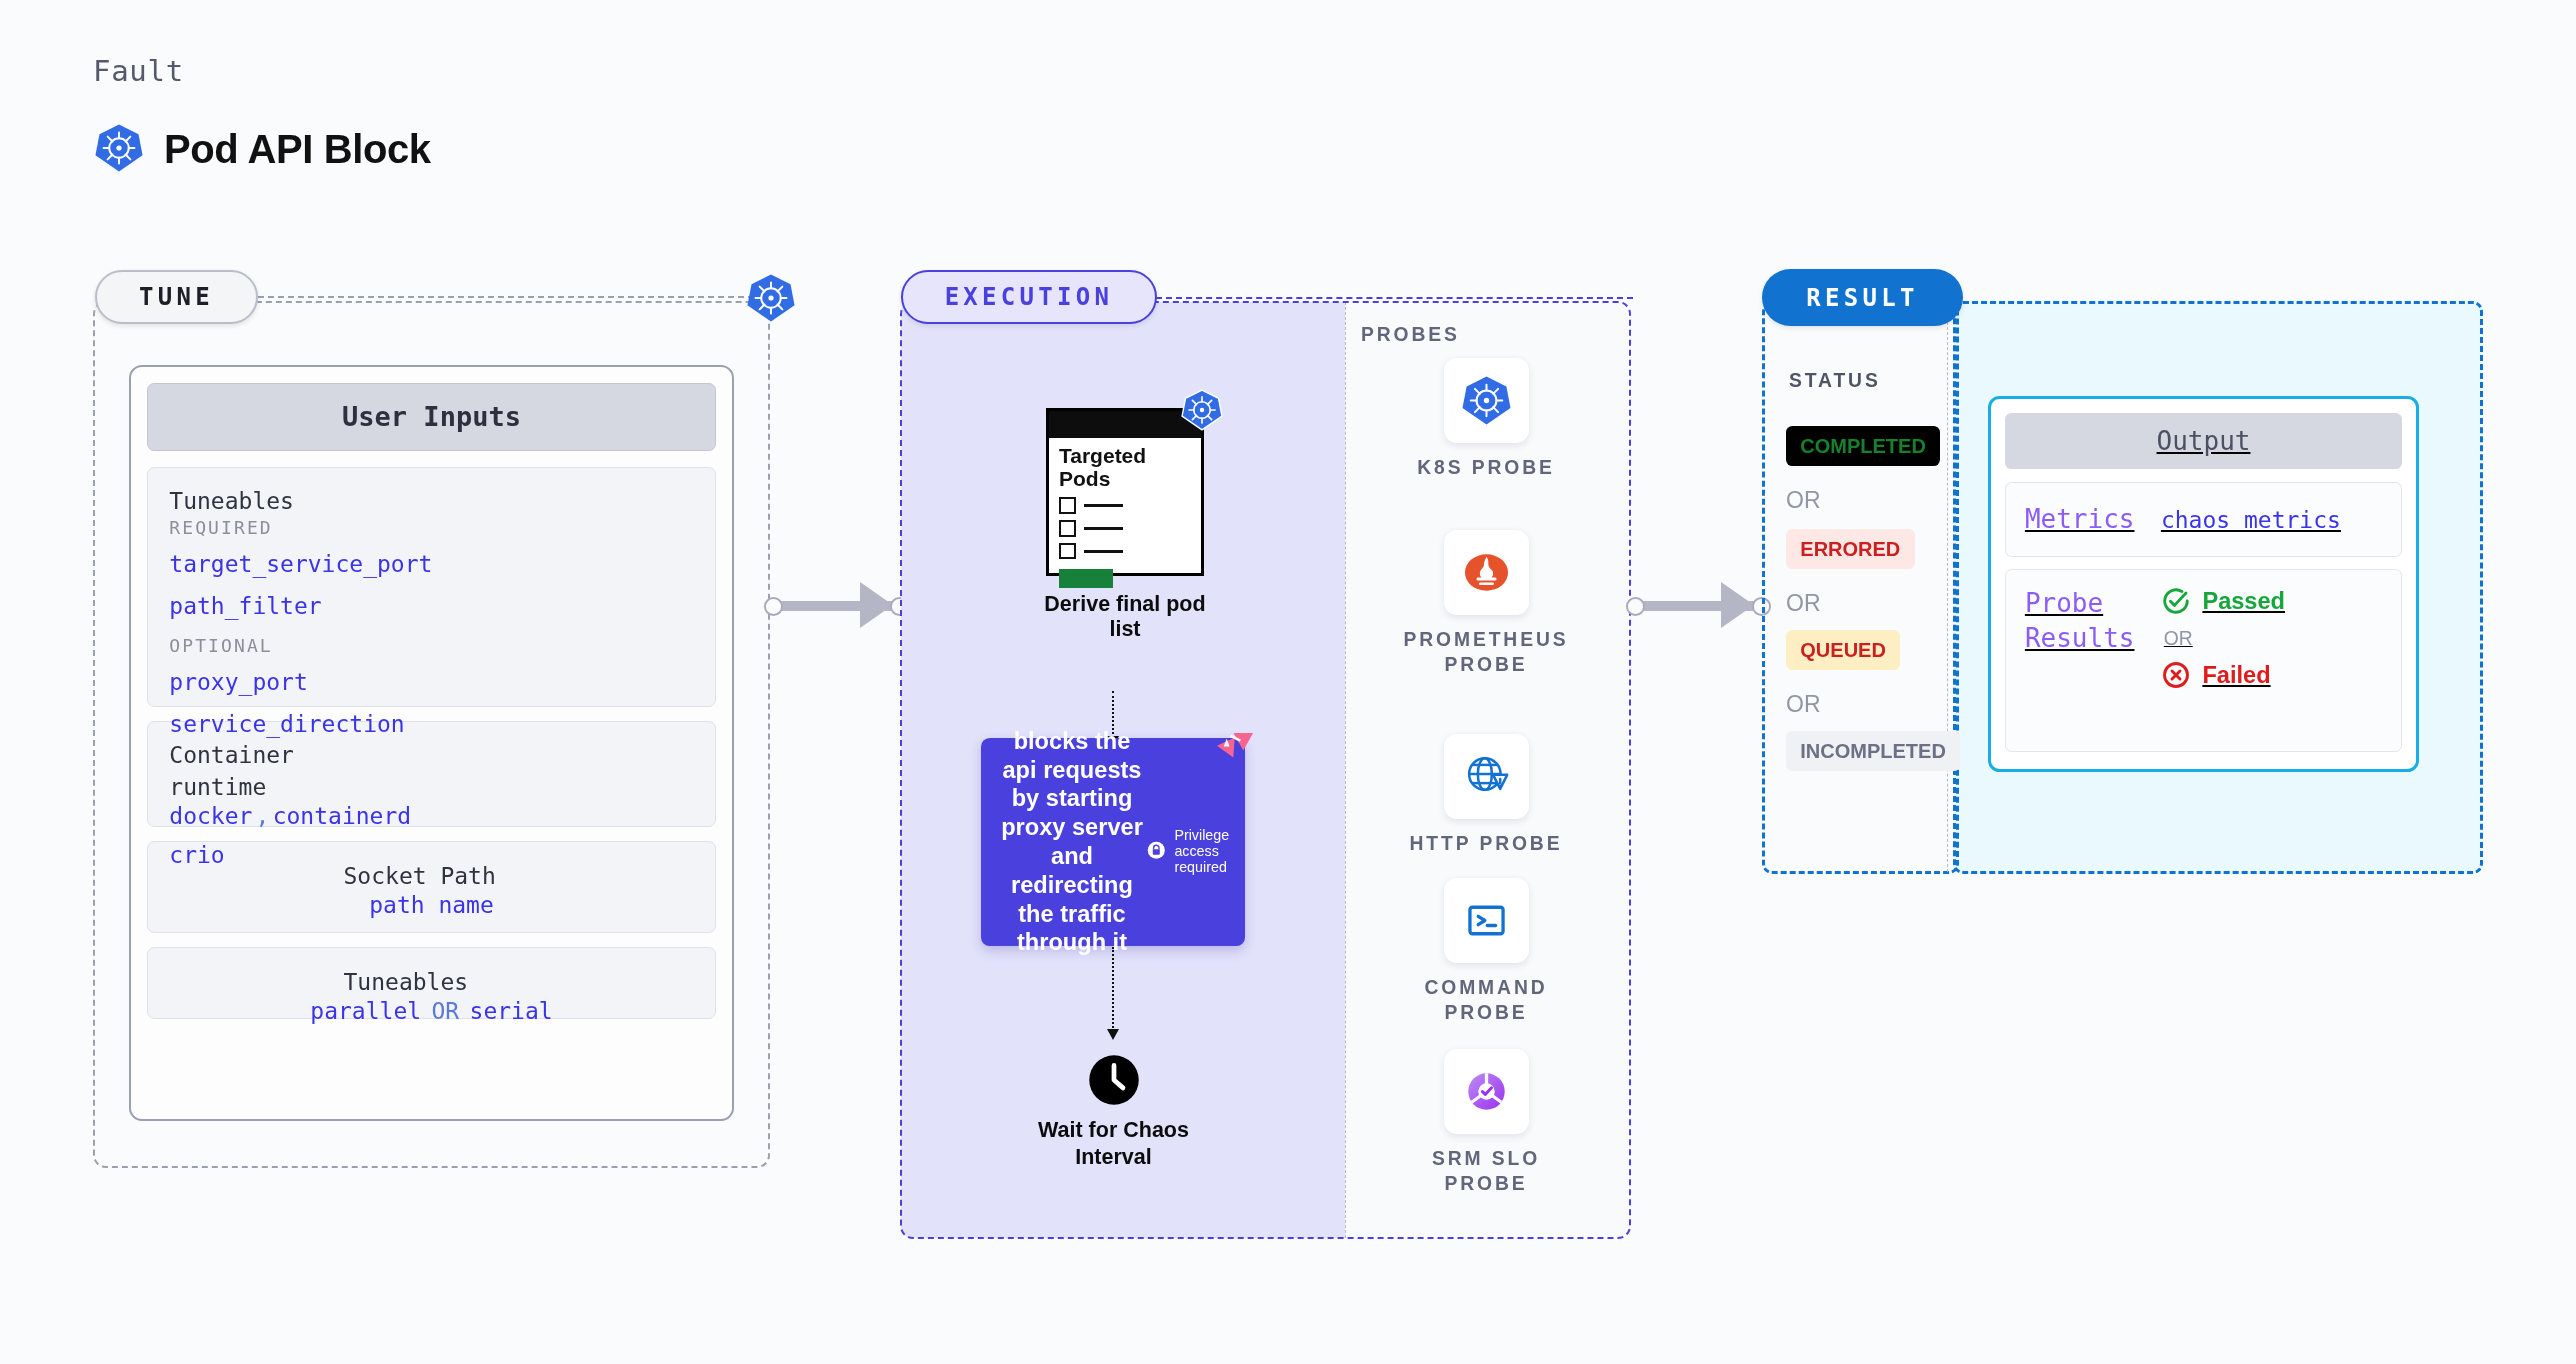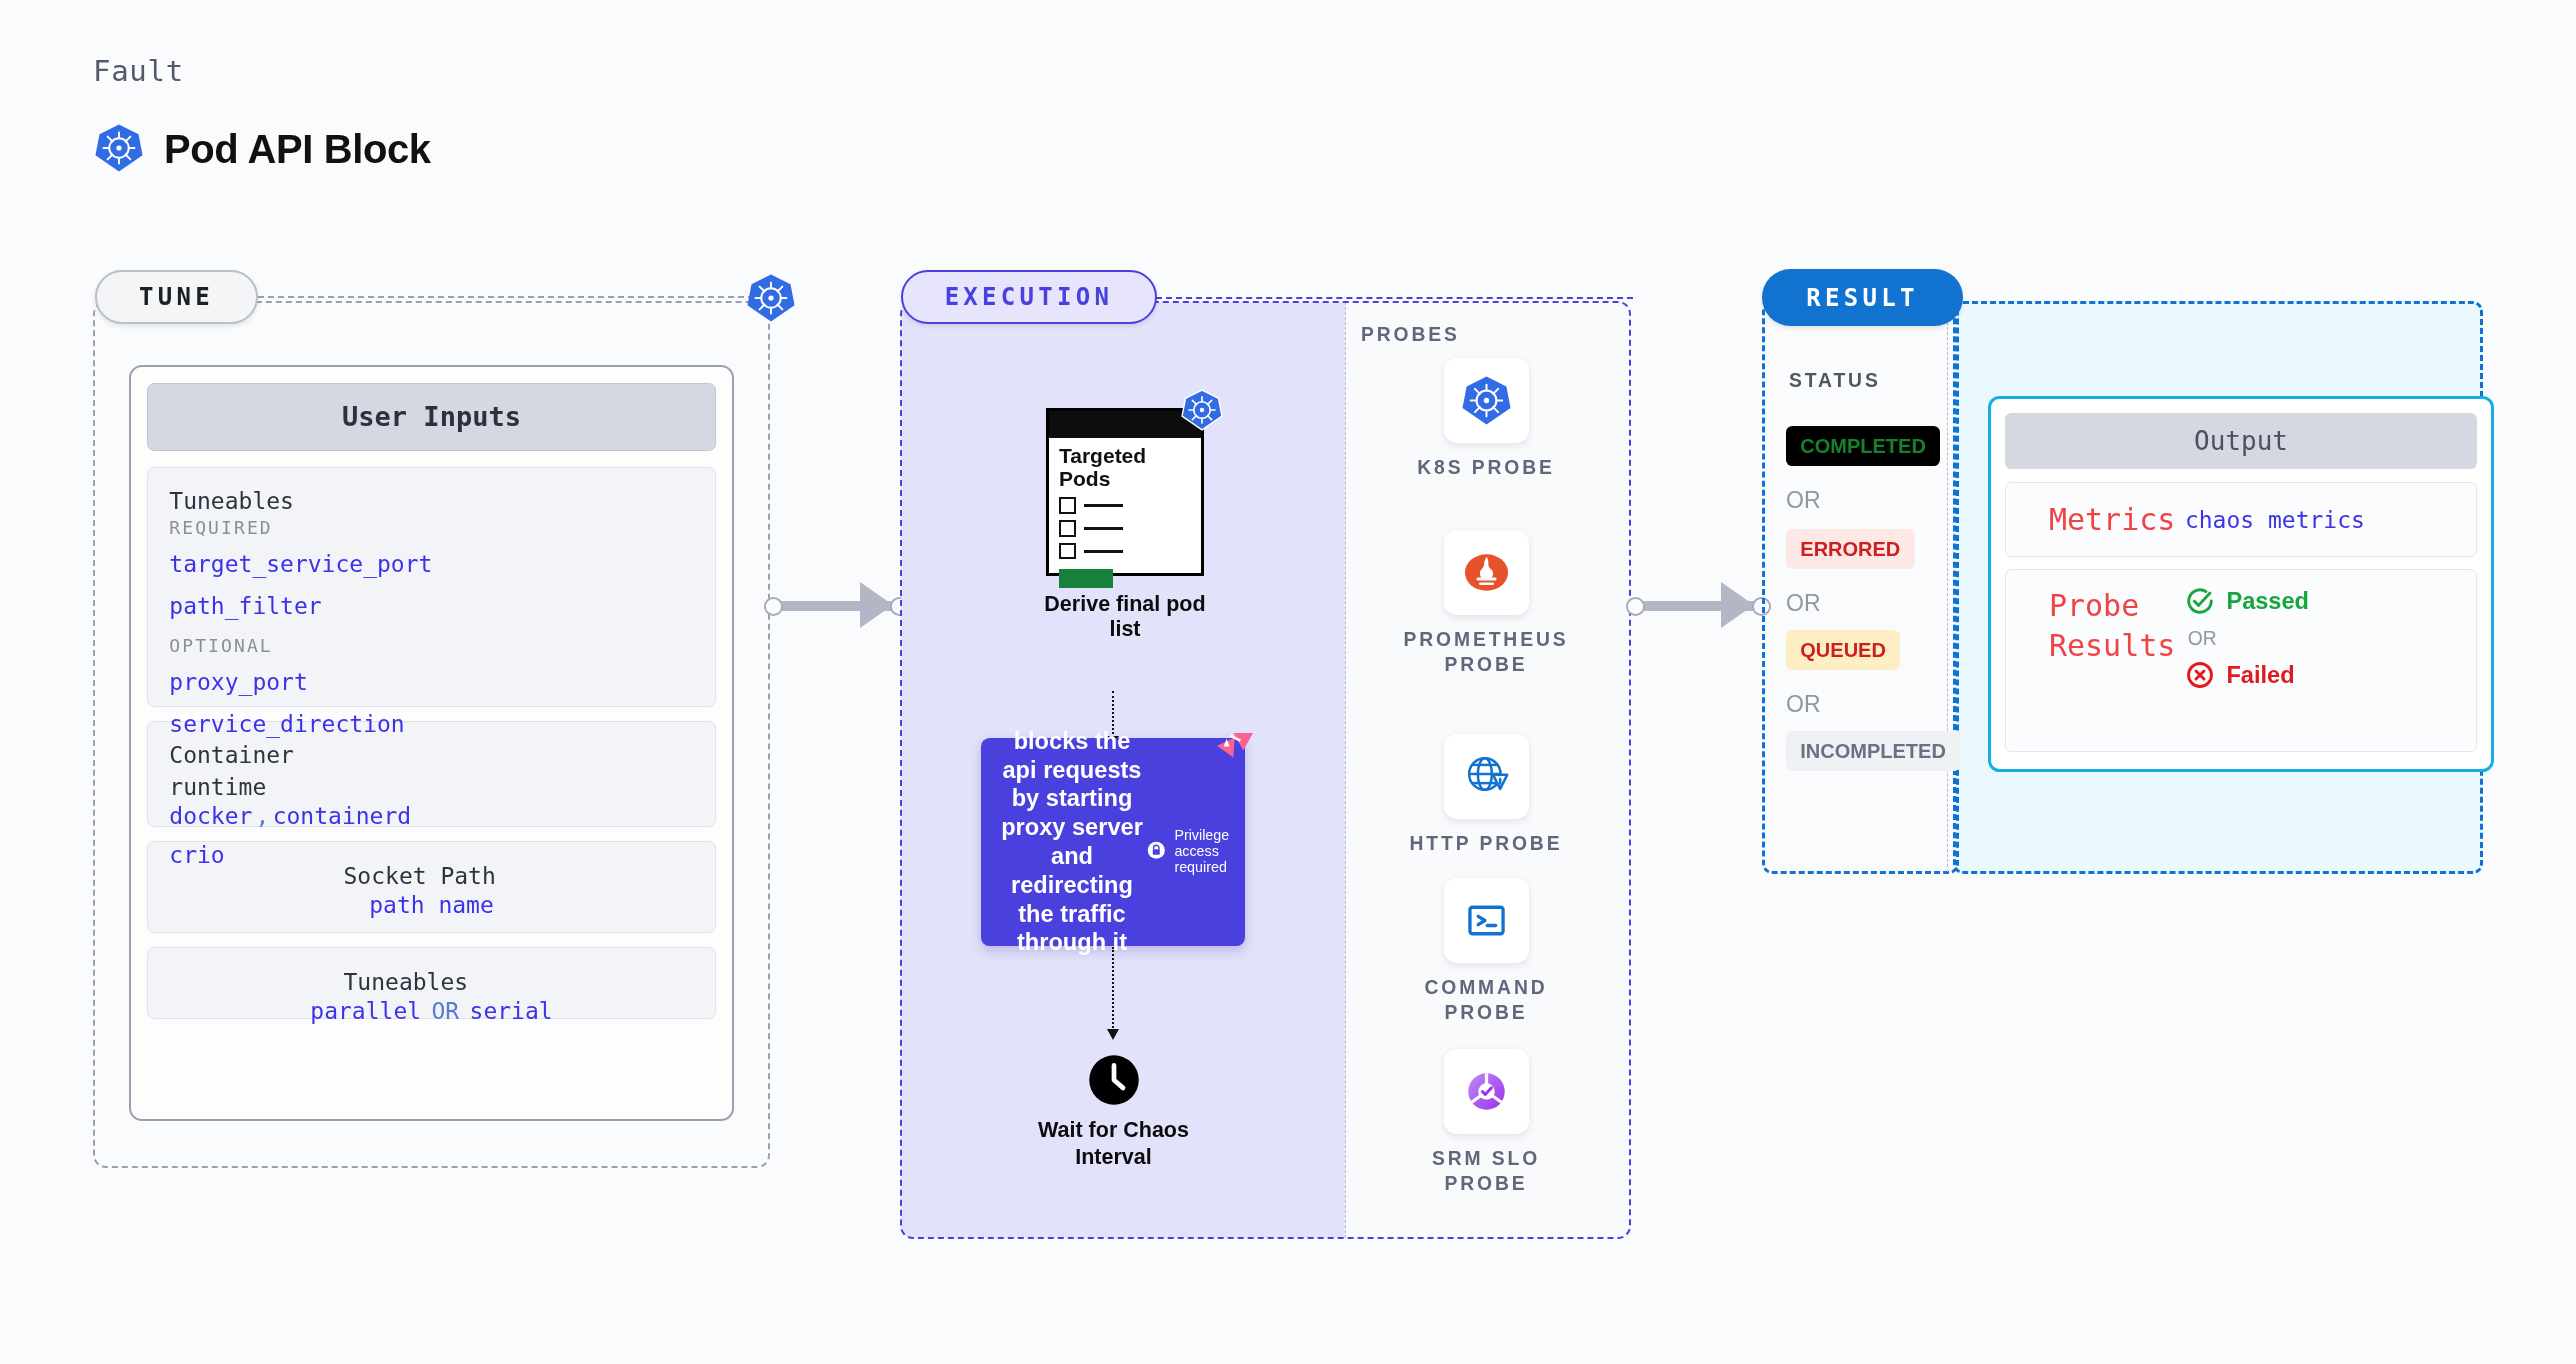--- a/index.html
+++ b/index.html
@@ -149,30 +149,30 @@
   #status-label{position:absolute;left:1789px;top:370px;font-size:19.3px;font-weight:bold;
     color:#4f5565;letter-spacing:2.9px;}
   .badge{position:absolute;left:1786px;border-radius:6.4px;
     font-size:20px;font-weight:bold;padding:8.6px 14.3px;box-sizing:border-box;}
   .orsep{position:absolute;left:1786px;font-size:23px;color:#9096a5;
     font-family:"Liberation Sans",sans-serif;}
 
   
   #out-outer{left:1953px;top:301px;width:530px;height:573px;
     border:3.6px dashed #1272d0;border-radius:10px;background:#eaf9fe;}
-  #output-card{position:absolute;left:1988px;top:396px;width:506px;height:376px;
-    background:#ffffff;border:3.6px solid #16aee4;border-radius:11.5px;box-sizing:border-box;padding:14.3px;}
+  #output-card{position:absolute;left:1988px;top:396px;width:431px;height:376px;
+    background:#ffffff;border:3.6px solid #16aee4;border-radius:11.5px;box-sizing:border-box;padding:14.3px;text-decoration:underline;}
   #output-header{height:56px;background:#d5d7e1;border-radius:6.4px;
     display:flex;align-items:center;justify-content:center;
     font-family:"DejaVu Sans Mono","Liberation Mono",monospace;font-size:26px;color:#4b5063;
     margin-bottom:13px;}
   .out-row{background:#fbfcfe;border:0.7px solid #e3e5ec;border-radius:6.4px;
     padding:15.8px 18.6px;margin-bottom:11.5px;display:flex;box-sizing:border-box;}
-  .out-key{font-family:"DejaVu Sans Mono","Liberation Mono",monospace;font-size:30px;
-    color:#ef4444;width:136px;flex:none;line-height:1.35;margin-left:24px;}
+  .out-key{font-family:"DejaVu Sans Mono","Liberation Mono",monospace;font-size:26px;
+    color:#8b5cf6;width:136px;flex:none;line-height:1.35;}
   .pr-line{display:flex;align-items:center;gap:11.5px;}
   .pr-pass{color:#17a63c;font-size:23.6px;font-weight:bold;}
   .pr-fail{color:#e01b1b;font-size:23.6px;font-weight:bold;}
   .pr-or{color:#9096a5;font-size:19.3px;margin:10px 0 10px 2.9px;
     font-family:"Liberation Sans",sans-serif;}
 
   
   .conn{position:absolute;height:0;}
   .conn-line{position:absolute;height:10px;background:#b4b6c6;}
   .conn-dot{position:absolute;width:18.6px;height:18.6px;border-radius:50%;

